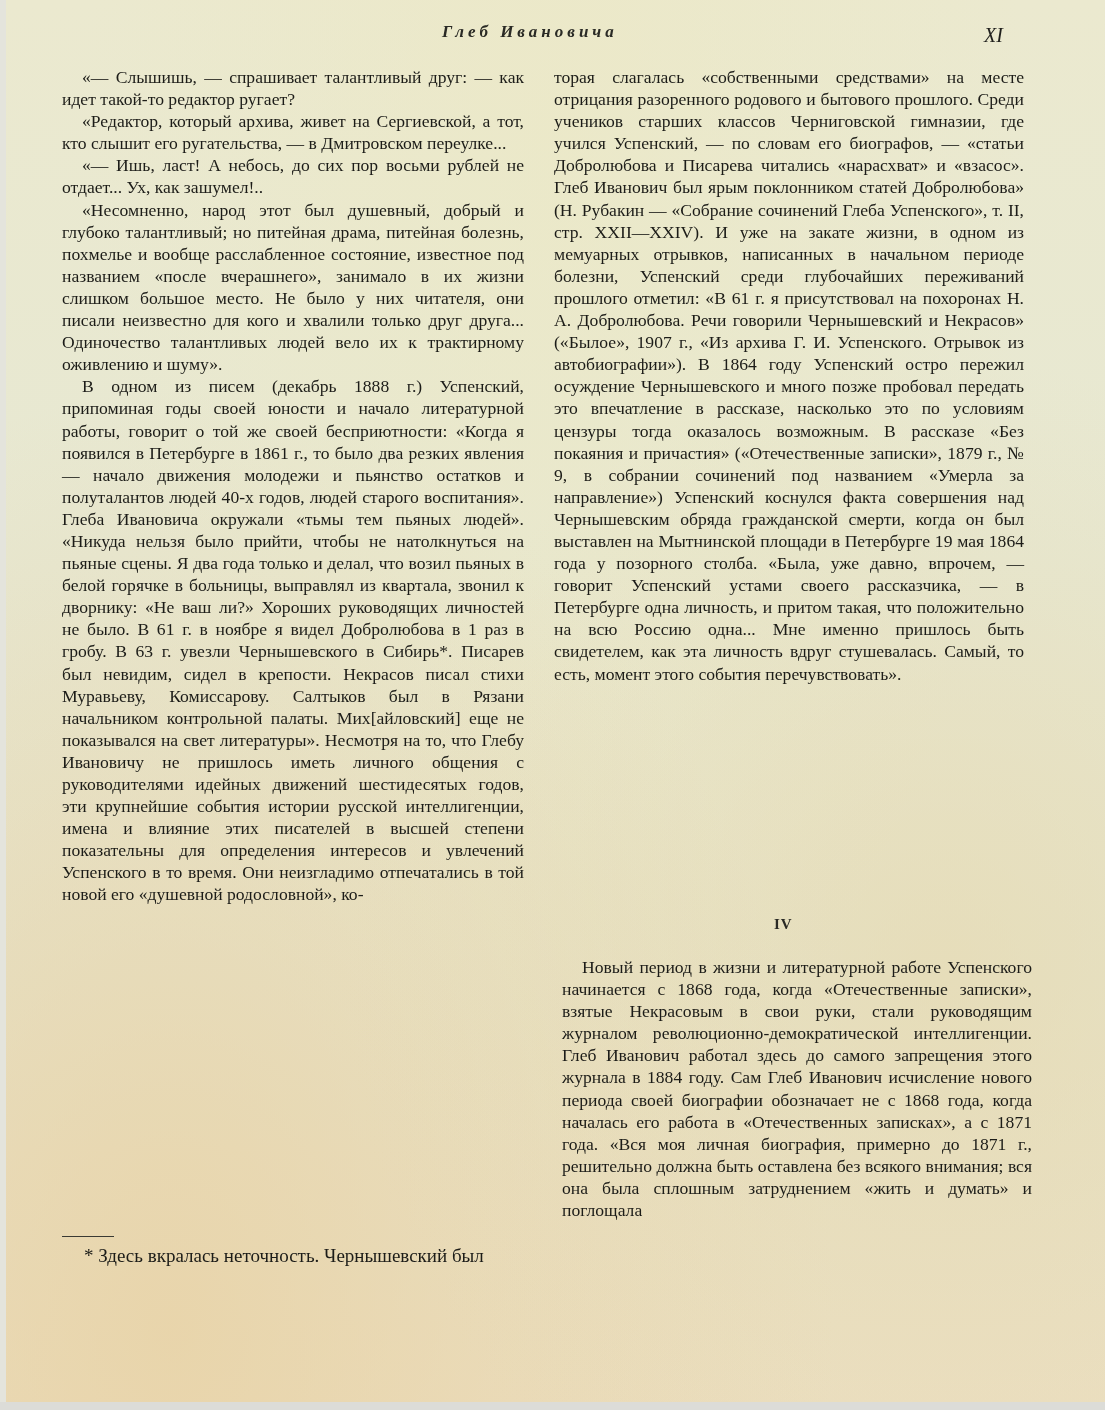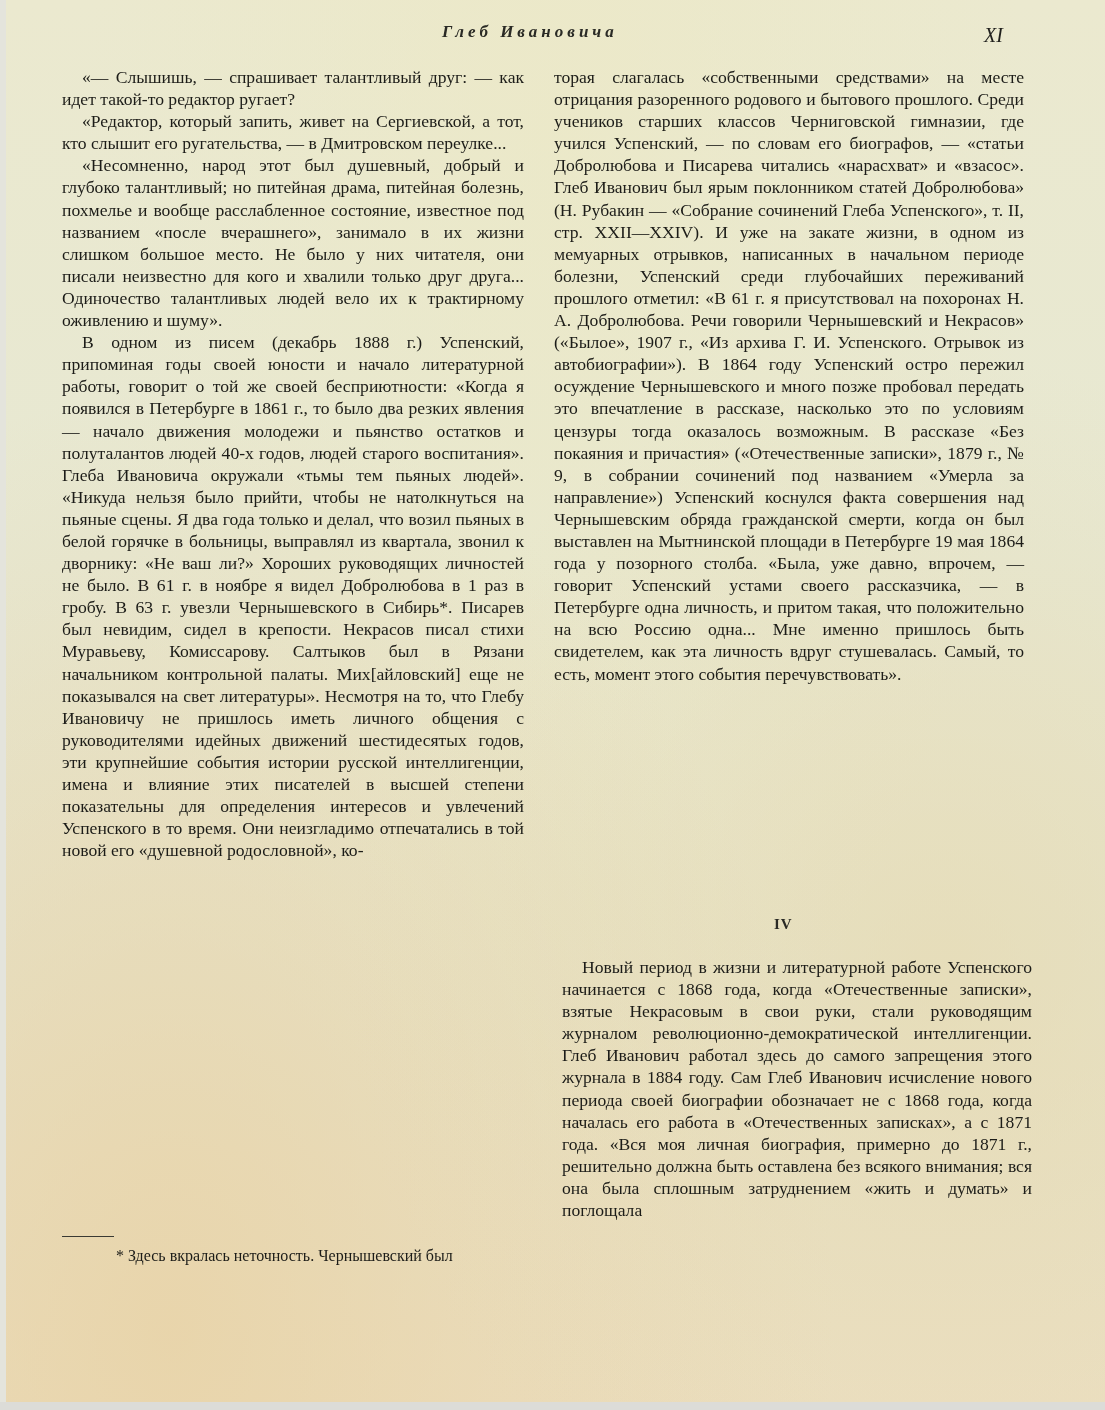--- a/index.html
+++ b/index.html
@@ -44,38 +44,39 @@
     position: absolute; left: 768px; top: 916px;
     font-weight: bold; font-size: 15px; color: #2a2a25; letter-spacing: 1px;
   }
   .col-right2 { top: 956px; margin-left: 8px; }
   .footnote-rule {
     position: absolute; left: 56px; top: 1236px;
     width: 52px; height: 0; border-top: 1px solid #3a3a33;
   }
   .footnote {
     position: absolute; left: 56px; top: 1246px; width: 462px;
-    font-size: 16px; line-height: 19px; color: #1c1c18; text-align: justify; margin-left: 32px;
+    font-size: 19px; line-height: 19px; color: #1c1c18; text-align: justify;
   }
   .footnote .fn-text { padding-left: 22px; display: block; }
   .footnote .fn-cont { display: block; }
 </style>
 </head>
 <body>
 
 <div class="page">
 
   <div class="header">
     <div class="running-title">Глеб Ивановича</div>
     <div class="page-number">XI</div>
   </div>
 
   <div class="col col-left">
     <p class="ind">«— Слышишь, — спрашивает талантливый друг: — как идет такой-то редактор ругает?</p>
-    <p class="ind">«Редактор, который запить, живет на Сергиевской, а тот, кто слышит его ругательства, — в Дмитровском переулке...</p>
+    <p class="ind">«Редактор, который архива, живет на Сергиевской, а тот, кто слышит его ругательства, — в Дмитровском переулке...</p>
+    <p class="ind">«— Ишь, ласт! А небось, до сих пор восьми рублей не отдает... Ух, как зашумел!..</p>
     <p class="ind">«Несомненно, народ этот был душевный, добрый и глубоко талантливый; но питейная драма, питейная болезнь, похмелье и вообще расслабленное состояние, известное под названием «после вчерашнего», занимало в их жизни слишком большое место. Не было у них читателя, они писали неизвестно для кого и хвалили только друг друга... Одиночество талантливых людей вело их к трактирному оживлению и шуму».</p>
     <p class="ind">В одном из писем (декабрь 1888 г.) Успенский, припоминая годы своей юности и начало литературной работы, говорит о той же своей бесприютности: «Когда я появился в Петербурге в 1861 г., то было два резких явления — начало движения молодежи и пьянство остатков и полуталантов людей 40-х годов, людей старого воспитания». Глеба Ивановича окружали «тьмы тем пьяных людей». «Никуда нельзя было прийти, чтобы не натолкнуться на пьяные сцены. Я два года только и делал, что возил пьяных в белой горячке в больницы, выправлял из квартала, звонил к дворнику: «Не ваш ли?» Хороших руководящих личностей не было. В 61 г. в ноябре я видел Добролюбова в 1 раз в гробу. В 63 г. увезли Чернышевского в Сибирь*. Писарев был невидим, сидел в крепости. Некрасов писал стихи Муравьеву, Комиссарову. Салтыков был в Рязани начальником контрольной палаты. Мих[айловский] еще не показывался на свет литературы». Несмотря на то, что Глебу Ивановичу не пришлось иметь личного общения с руководителями идейных движений шестидесятых годов, эти крупнейшие события истории русской интеллигенции, имена и влияние этих писателей в высшей степени показательны для определения интересов и увлечений Успенского в то время. Они неизгладимо отпечатались в той новой его «душевной родословной», ко-</p>
   </div>
 
   <div class="footnote-rule"></div>
   <div class="footnote">
     <span class="fn-text">
       <span>*</span>
       <span>Здесь вкралась неточность. Чернышевский был</span>
     </span>

